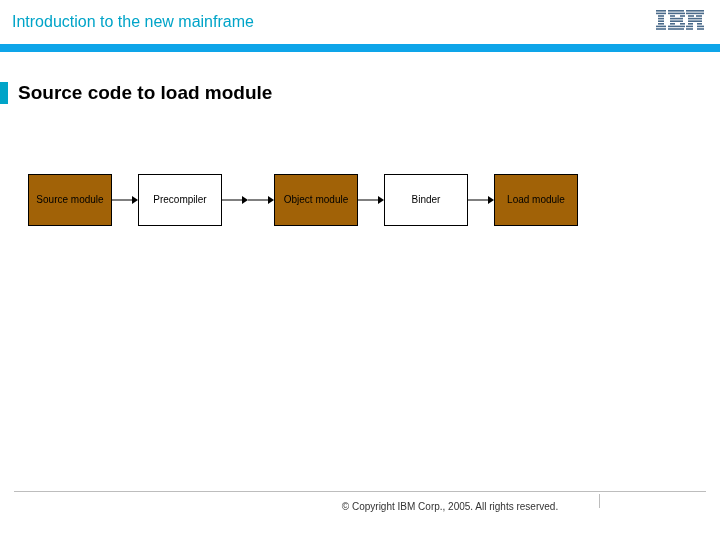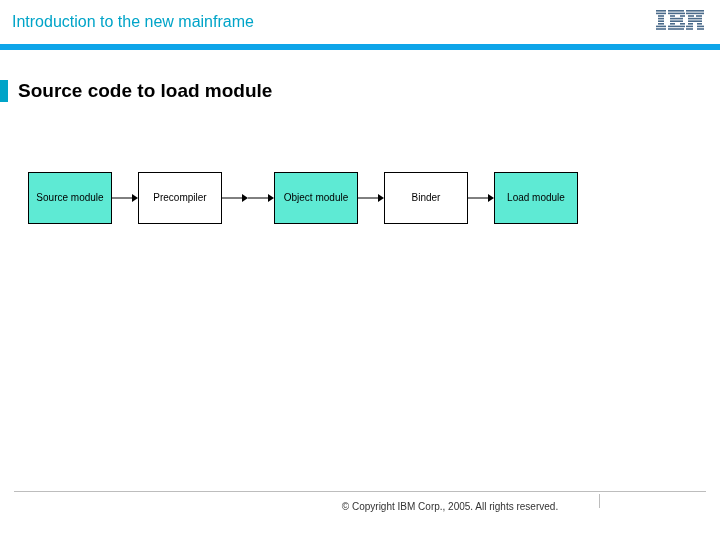--- a/index.html
+++ b/index.html
@@ -9,21 +9,21 @@
     font-family: Arial, Helvetica, sans-serif;
     background: #fff;
     position: relative;
     overflow: hidden;
   }
   .header-bar {
     display: flex;
     justify-content: space-between;
     align-items: center;
     padding: 10px 16px 10px 12px;
-    border-bottom: 6px solid #0ea5e9;
+    border-bottom: 8px solid #0ea5e9;
   }
   .header-title {
     color: #00a4c8;
     font-size: 16px;
     font-weight: normal;
   }
   .title-row {
     display: flex;
     align-items: center;
     margin-top: 30px;
@@ -52,21 +52,21 @@
     width: 84px;
     height: 52px;
     display: flex;
     align-items: center;
     justify-content: center;
     text-align: center;
     font-size: 10px;
     line-height: 1.25;
     padding: 4px;
   }
-  .box.pink { background: #5eead4; }
+  .box.pink { background: #a16207; }
   .box.white { background: #fff; text-align: center; }
   .arrow {
     flex: 0 0 auto;
     display: flex;
     align-items: center;
   }
   .footer-rule {
     position: absolute;
     left: 14px;
     right: 14px;

